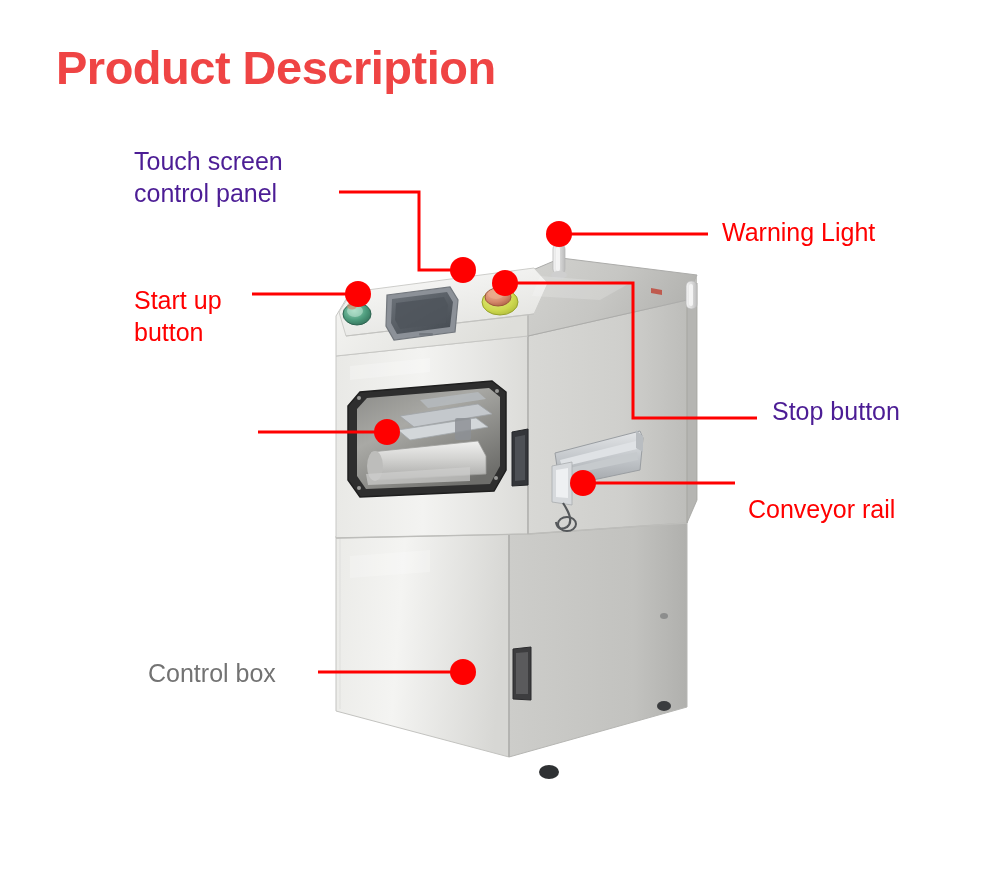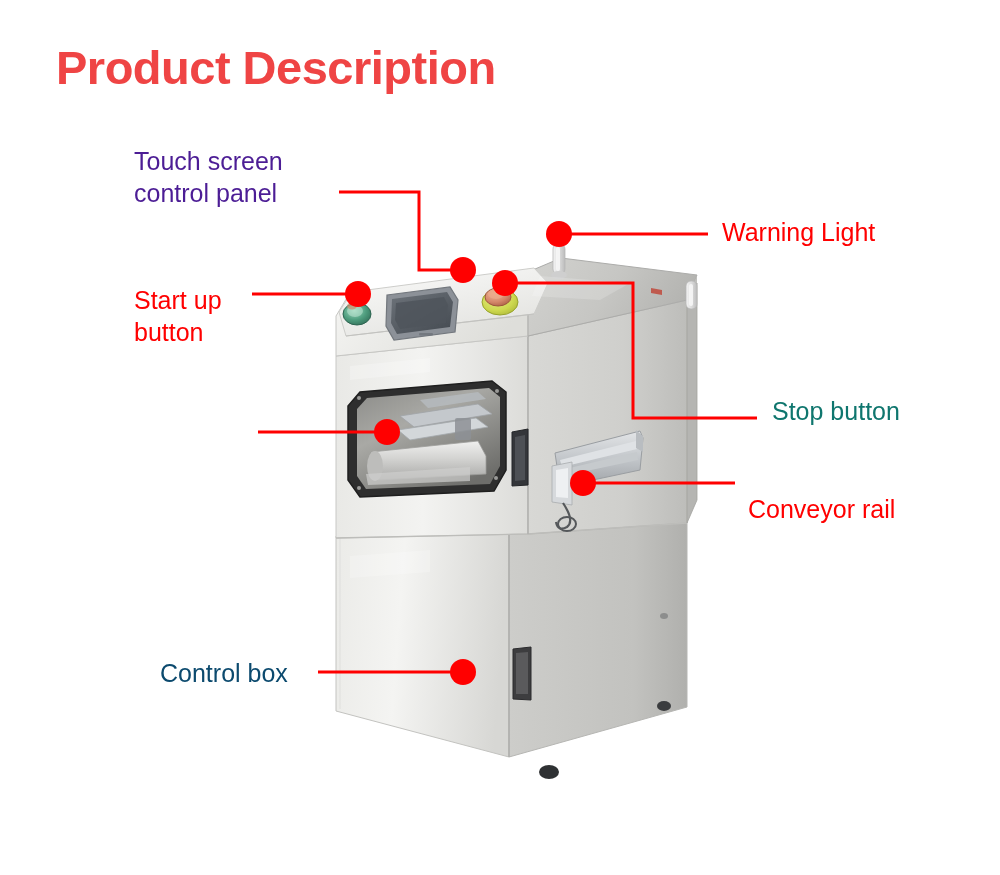--- a/index.html
+++ b/index.html
@@ -258,18 +258,18 @@
         <circle cx="463" cy="672" r="13" fill="#FF0000"></circle>
       </g>
   </svg>
 
   <div class="annotation-layer" id="callout-labels">
       <div class="callout-label align-left" style="left: 134px; top: 145px; width: 220px; color: #4c1d95;">Touch screen
 control panel</div>
       <div class="callout-label align-left" style="left: 134px; top: 255px; width: 130px; color: rgb(255, 0, 0); margin-top: 29px;">Start up
 button</div>
       <div class="callout-label align-left" style="left: 722px; top: 216px; width: 200px; color: rgb(255, 0, 0);">Warning Light</div>
-      <div class="callout-label align-left" style="left: 772px; top: 395px; width: 170px; color: #0f766e;">Stop button</div>
+      <div class="callout-label align-left" style="left: 772px; top: 395px; width: 170px; color: #4c1d95;">Stop button</div>
       <div class="callout-label align-left" style="left: 748px; top: 472px; width: 190px; color: rgb(255, 0, 0); margin-top: 21px;">Conveyor rail</div>
-      <div class="callout-label align-left" style="left: 160px; top: 657px; width: 170px; color: #0c4a6e;">Control box</div>
+      <div class="callout-label align-left" style="left: 148px; top: 657px; width: 170px; color: #737373;">Control box</div>
     </div>
 
 </div>
 
 </body></html>

